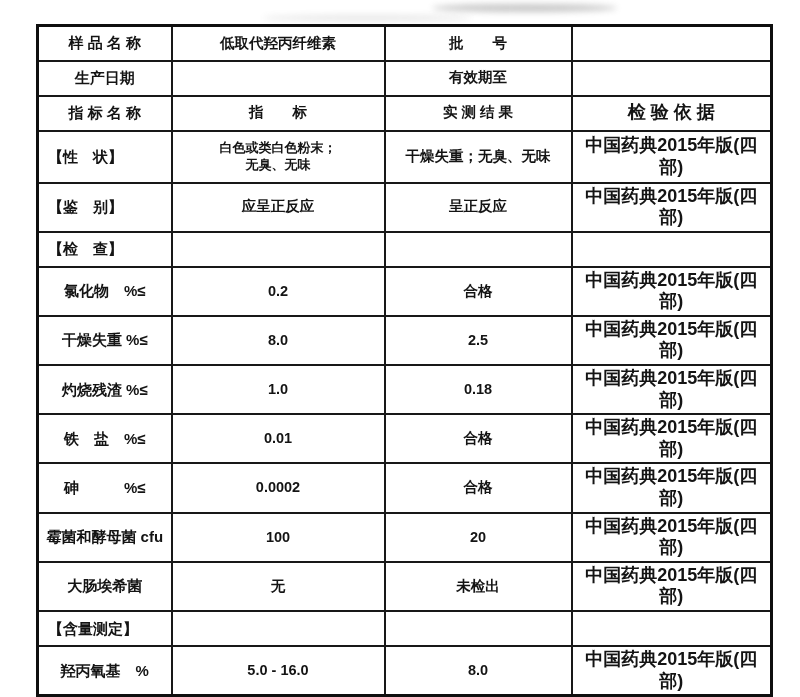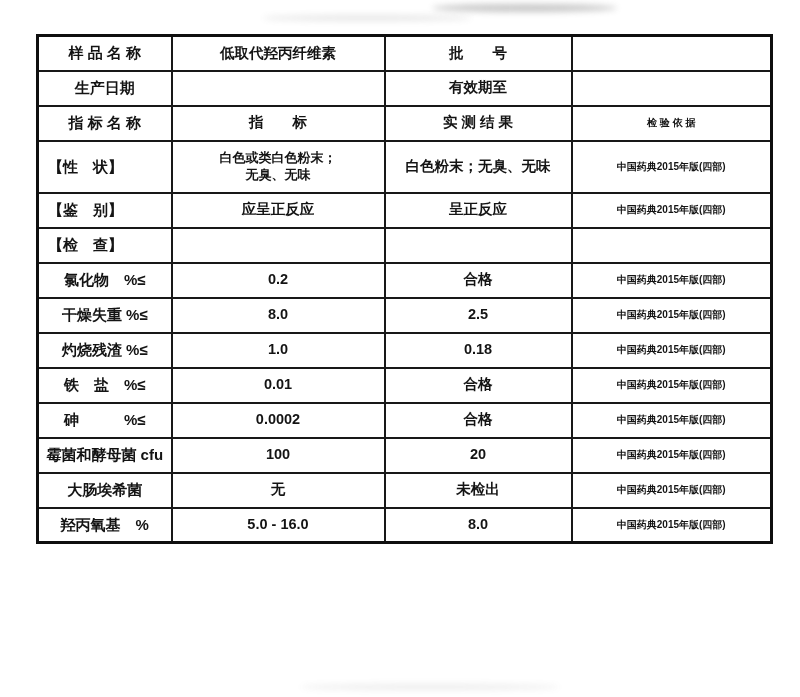--- a/index.html
+++ b/index.html
@@ -6,38 +6,38 @@
   html,body { width:800px; height:697px; }
   body { background:#ffffff; font-family:"Liberation Sans", sans-serif; }
 
   .page {
     position:relative; width:800px; height:697px;
     background:#ffffff; overflow:hidden;
     font-weight:700; color:#161616;
   }
 
   table.spec {
-    position:absolute; left:36px; top:34px; width:734px;
+    position:absolute; left:36px; top:24px; width:734px;
     border-collapse:collapse; table-layout:fixed;
     border:3px solid #0f0f0f;
     background:#ffffff;
   }
   col.w0{width:134px} col.w1{width:213px} col.w2{width:187px} col.w3{width:200px}
 
   td {
     border:2px solid #181818;
     text-align:center; vertical-align:middle;
     white-space:pre-wrap;
     font-size:14.5px; line-height:1.2;
     color:#141414; font-weight:700;
     padding:2px 3px;
     overflow:hidden;
   }
   td.c0 { font-size:15px; }
-  td.c3 { font-size:10px; }
+  td.c3 { font-size:18px; }
   td.section { text-align:left; padding-left:9px; }
   td.twoline { font-size:13px; line-height:1.3; }
 
   tr { height:35px; }
   tr:nth-child(4)  { height:52px; }
   tr:nth-child(16) { height:37px;font-family:Liberation Serif, serif; }
 
   
   .smudge { position:absolute; background:#6e6e6e; border-radius:50%; filter:blur(3px); pointer-events:none; }
   .sm-top-dark  { left:432px; top:4px;   width:185px; height:8px; opacity:.38; }
@@ -76,21 +76,21 @@
         <tr>
           <td class="c0">指 标 名 称</td>
           <td class="c1">指　　标</td>
           <td class="c2">实 测 结 果</td>
           <td class="c3">检 验 依 据</td>
         </tr>
         <tr>
           <td class="c0 section">【性　状】</td>
           <td class="c1 twoline">白色或类白色粉末；
 无臭、无味</td>
-          <td class="c2">白色粉末；无臭、无味</td>
+          <td class="c2">干燥失重；无臭、无味</td>
           <td class="c3">中国药典2015年版(四部)</td>
         </tr>
         <tr>
           <td class="c0 section">【鉴　别】</td>
           <td class="c1">应呈正反应</td>
           <td class="c2">呈正反应</td>
           <td class="c3">中国药典2015年版(四部)</td>
         </tr>
         <tr>
           <td class="c0 section">【检　查】</td>
@@ -134,20 +134,26 @@
           <td class="c2">20</td>
           <td class="c3">中国药典2015年版(四部)</td>
         </tr>
         <tr>
           <td class="c0">大肠埃希菌</td>
           <td class="c1">无</td>
           <td class="c2">未检出</td>
           <td class="c3">中国药典2015年版(四部)</td>
         </tr>
         <tr>
+          <td class="c0 section">【含量测定】</td>
+          <td class="c1"></td>
+          <td class="c2"></td>
+          <td class="c3"></td>
+        </tr>
+        <tr>
           <td class="c0">羟丙氧基　%</td>
           <td class="c1">5.0 - 16.0</td>
           <td class="c2">8.0</td>
           <td class="c3">中国药典2015年版(四部)</td>
         </tr>
       </tbody>
   </table>
 
 </div>
 

